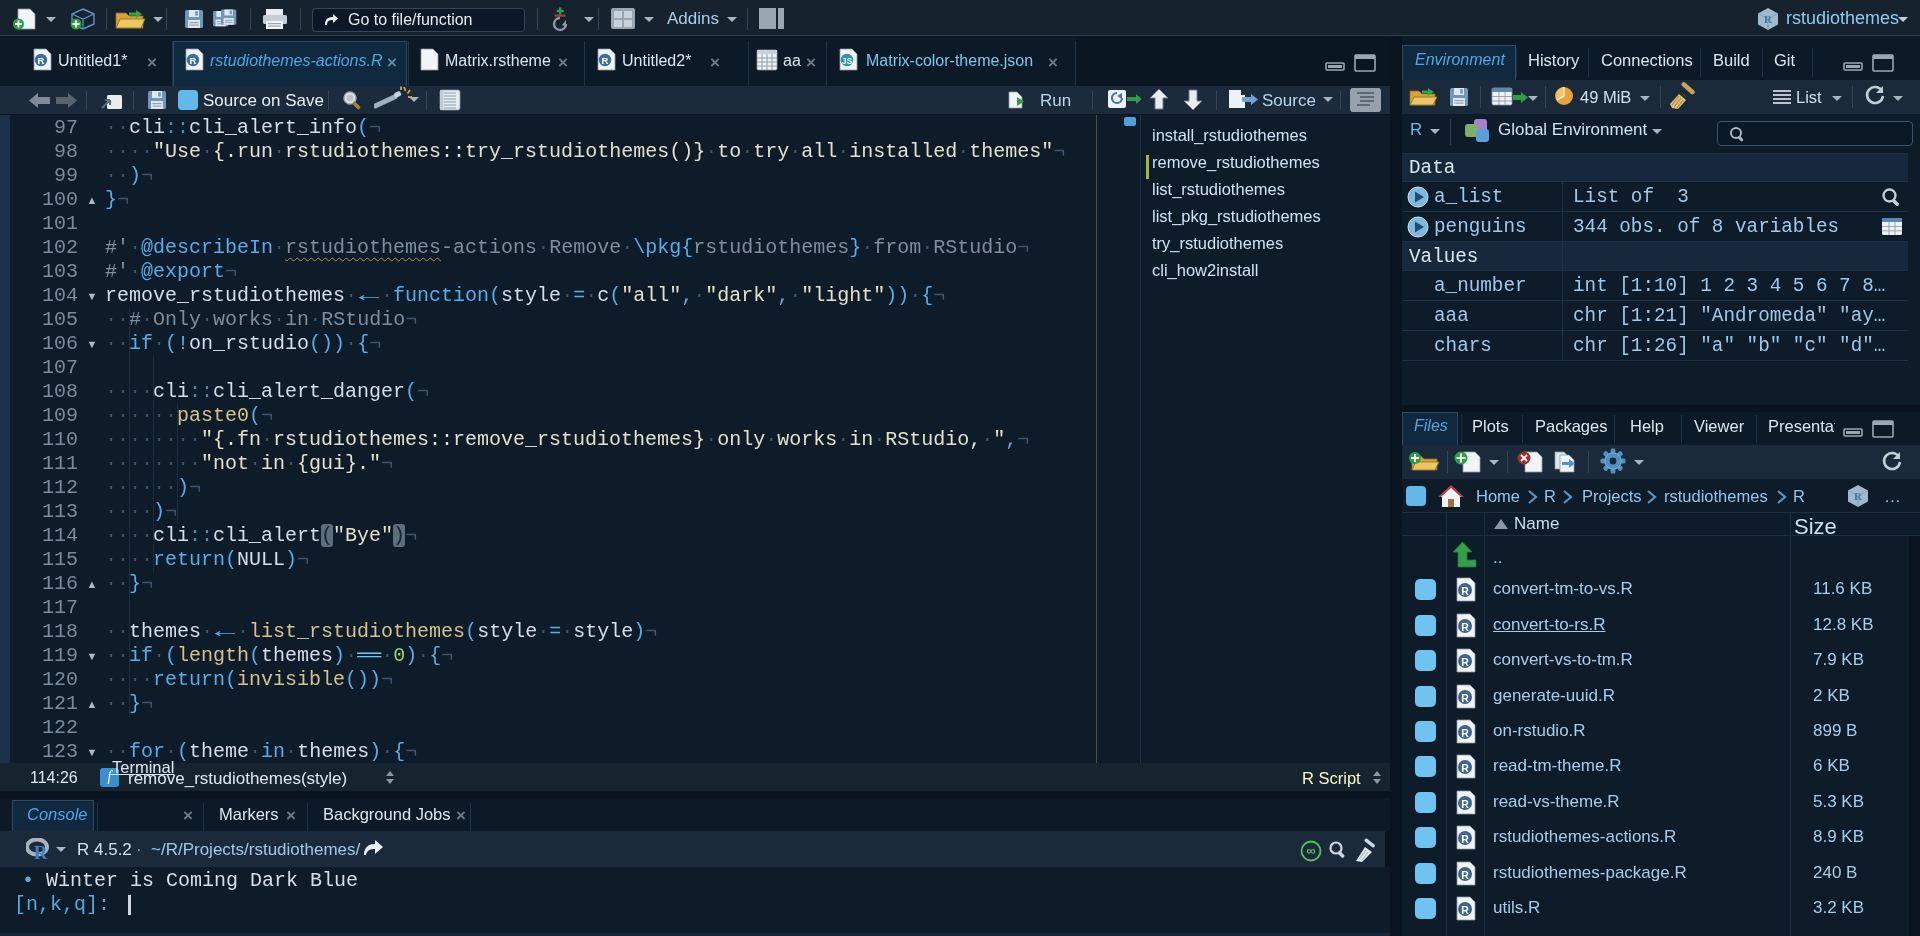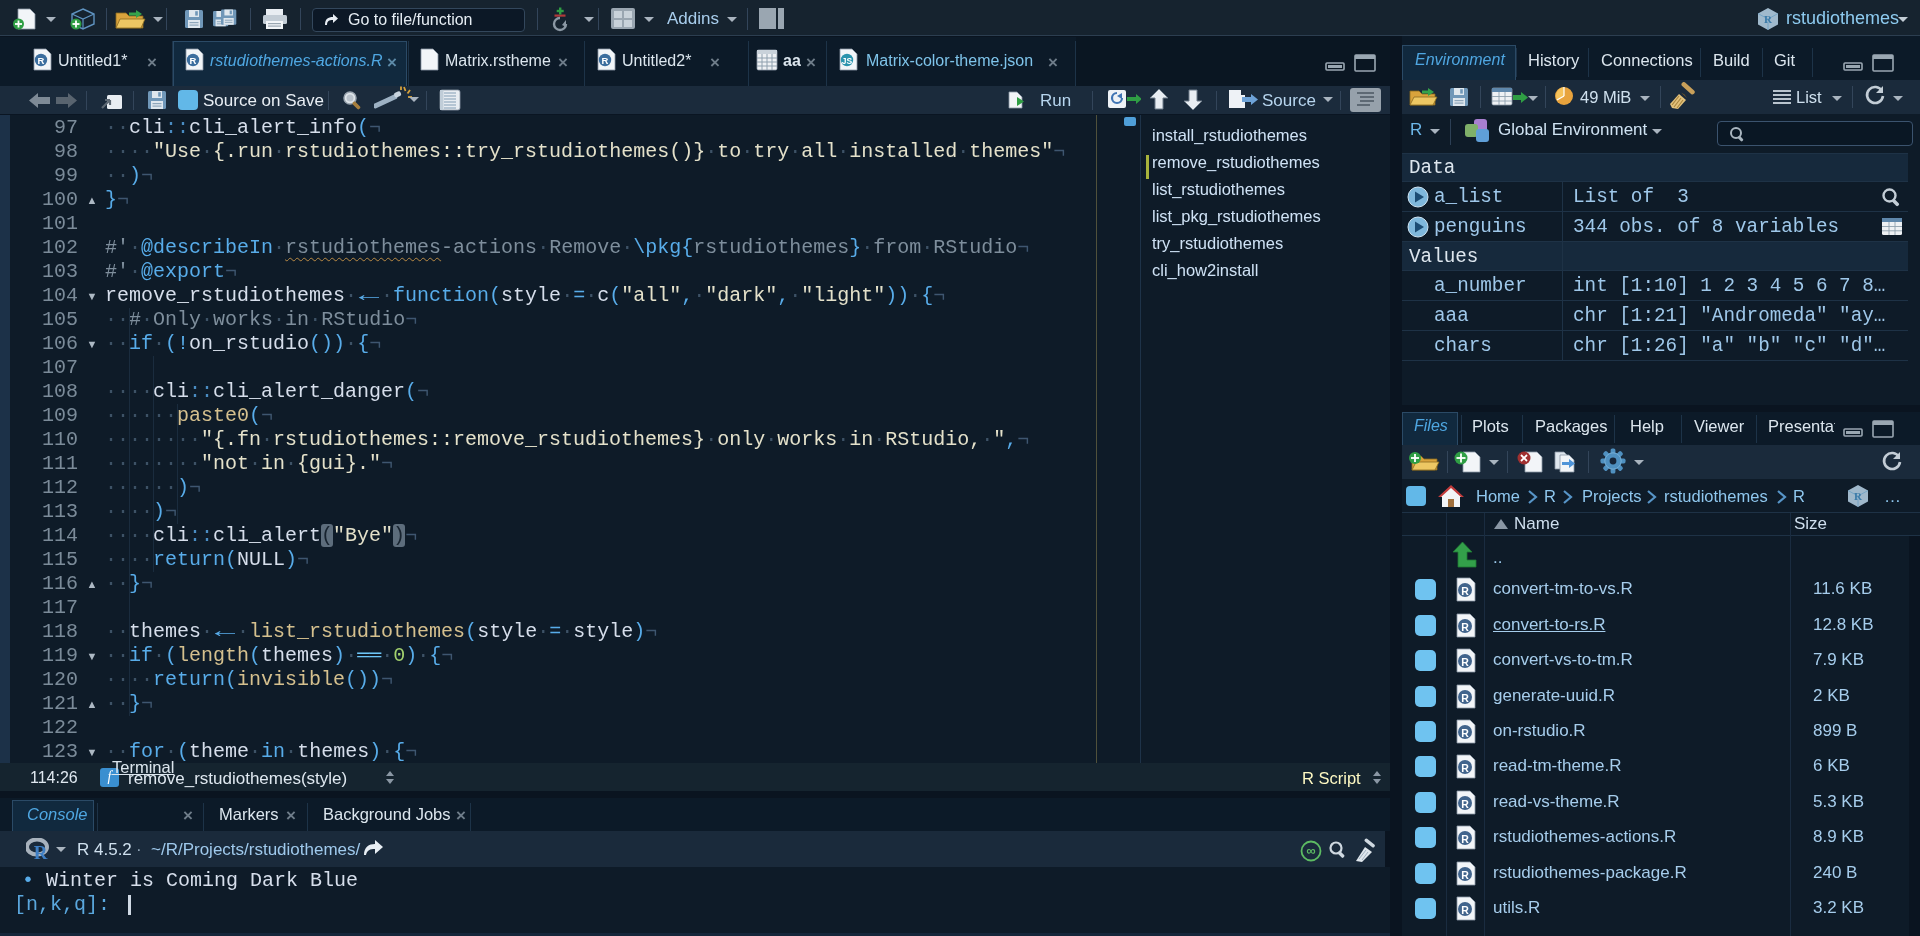--- a/index.html
+++ b/index.html
@@ -147,21 +147,21 @@
     <rect x="1" y="2" width="20" height="4" fill="#c9d2da"></rect>
     <g stroke="#8fa0ae" stroke-width="1">
       <line x1="6" y1="6" x2="6" y2="22"></line>
       <line x1="11" y1="6" x2="11" y2="22"></line>
       <line x1="16" y1="6" x2="16" y2="22"></line>
       <line x1="1" y1="10" x2="21" y2="10"></line>
       <line x1="1" y1="14" x2="21" y2="14"></line>
       <line x1="1" y1="18" x2="21" y2="18"></line>
     </g>
   </svg>
-<div class="a " style="left:783px;top:52px;font-size:16px;color:#dce6ee;white-space:pre;font-weight:bold;">aa</div>
+<div class="a " style="left:783px;top:52px;font-size:16px;color:#dce6ee;white-space:pre;">aa</div>
 <div class="a " style="left:806px;top:53px;font-size:17px;color:#6f7d8a;white-space:pre;font-weight:bold">×</div>
 <svg class="a" style="left:839px;top:48px" width="20" height="24" viewBox="0 0 20 24">
     <path d="M1 1 h12 l5 5 v16 h-17 z" fill="#f2f5f8" stroke="#8a97a4" stroke-width="0.8"></path>
     <circle cx="8" cy="12" r="6.2" fill="#2a93ad"></circle>
     <text x="8" y="15.6" font-size="8.5" font-family="Liberation Sans" fill="#fff" text-anchor="middle" font-weight="bold">JS</text>
   </svg>
 <div class="a " style="left:866px;top:52px;font-size:16px;color:#7fc4ea;white-space:pre;">Matrix-color-theme.json</div>
 <div class="a " style="left:1048px;top:53px;font-size:17px;color:#6f7d8a;white-space:pre;font-weight:bold">×</div>
 <div class="sep" style="left:172px;top:41px;height:45px;background:#1d3348"></div>
 <div class="sep" style="left:408px;top:41px;height:45px;background:#1d3348"></div>
@@ -653,21 +653,21 @@
     <path d="M12 1 L22 6.5 L22 17.5 L12 23 L2 17.5 L2 6.5 Z" fill="#b8d4e8" opacity="0.85"></path>
     <path d="M2 6.5 L12 12 L22 6.5 M12 12 L12 23" stroke="#6b9fc4" stroke-width="0.8" fill="none"></path>
     <text x="12" y="15.5" font-size="11" font-family="Liberation Serif" fill="#3a7aa8" text-anchor="middle" font-weight="bold">R</text>
   </svg>
 <div class="a " style="left:1884px;top:487px;font-size:17px;color:#8fc7ee;white-space:pre;">…</div>
 <div class="a" style="left:1402px;top:513px;width:518px;height:23px;background:#0e1b28;border-bottom:1px solid #1e3246"></div>
 <svg class="a" style="left:1493px;top:518px" width="16" height="13" viewBox="0 0 16 13">
     <path d="M8 1 L15 11 L1 11 Z" fill="#8a97a4"></path>
   </svg>
 <div class="a " style="left:1514px;top:514px;font-size:17px;color:#cfdfee;white-space:pre;">Name</div>
-<div class="a " style="left:1794px;top:514px;font-size:17px;color:#cfdfee;white-space:pre;">Size</div>
+<div class="a " style="left:1794px;top:514px;font-size:22px;color:#cfdfee;white-space:pre;">Size</div>
 <div class="a" style="left:1402px;top:536px;width:507px;height:400px;background:#0e1b28"></div>
 <div class="sep" style="left:1446px;top:513px;height:423px;background:#1a2c40"></div>
 <div class="sep" style="left:1484px;top:513px;height:423px;background:#1a2c40"></div>
 <div class="sep" style="left:1790px;top:513px;height:423px;background:#1a2c40"></div>
 <svg class="a" style="left:1452px;top:541px" width="26" height="28" viewBox="0 0 26 28">
     <path d="M6 26 L6 11 L1 11 L10.5 1 L20 11 L15 11 L15 19 L24 19 L24 26 Z" fill="#33a04a" stroke="#1f7a33" stroke-width="0.8" transform="rotate(0 12 12)"></path>
   </svg>
 <div class="a " style="left:1493px;top:548px;font-size:17px;color:#9ccaec;white-space:pre;">..</div>
 <div class="a" style="left:1415px;top:579.4px;width:21px;height:21px;background:#6fc3f0;border-radius:5px"></div>
 <svg class="a" style="left:1456px;top:577.4px" width="22" height="26" viewBox="0 0 22 26">

